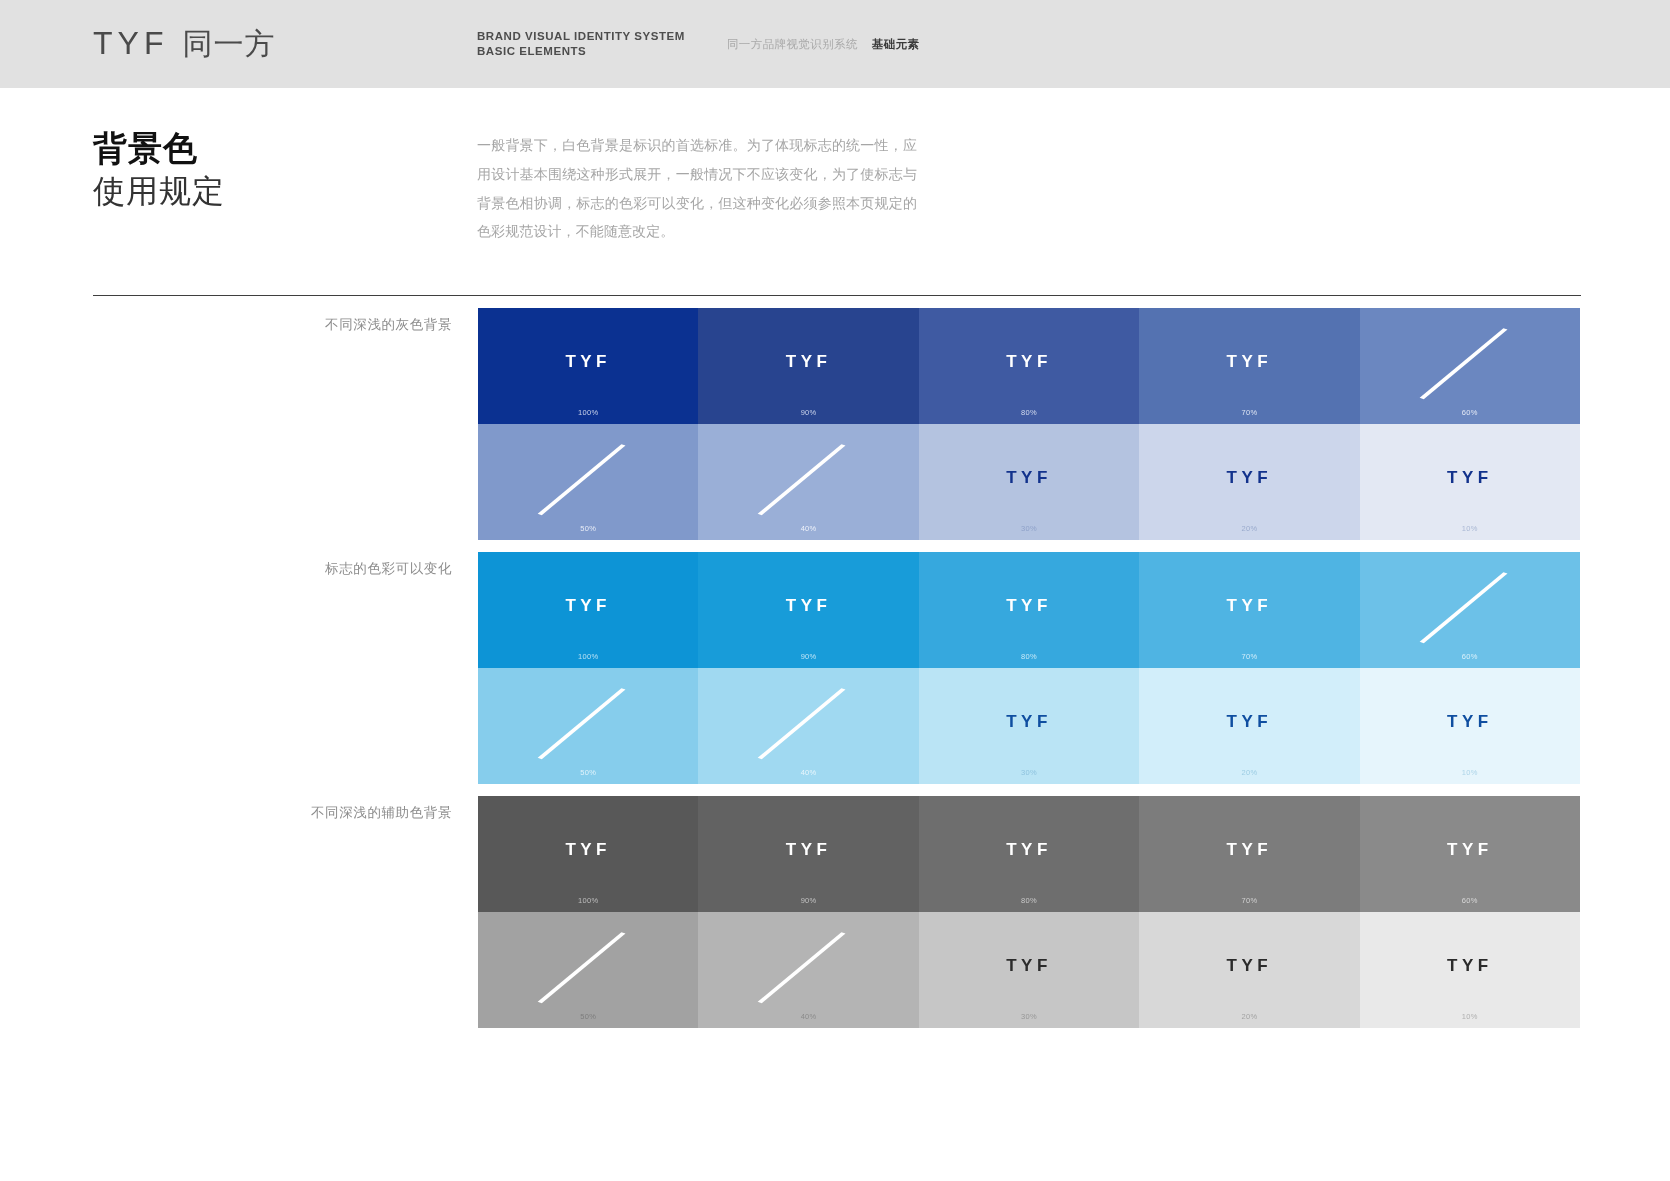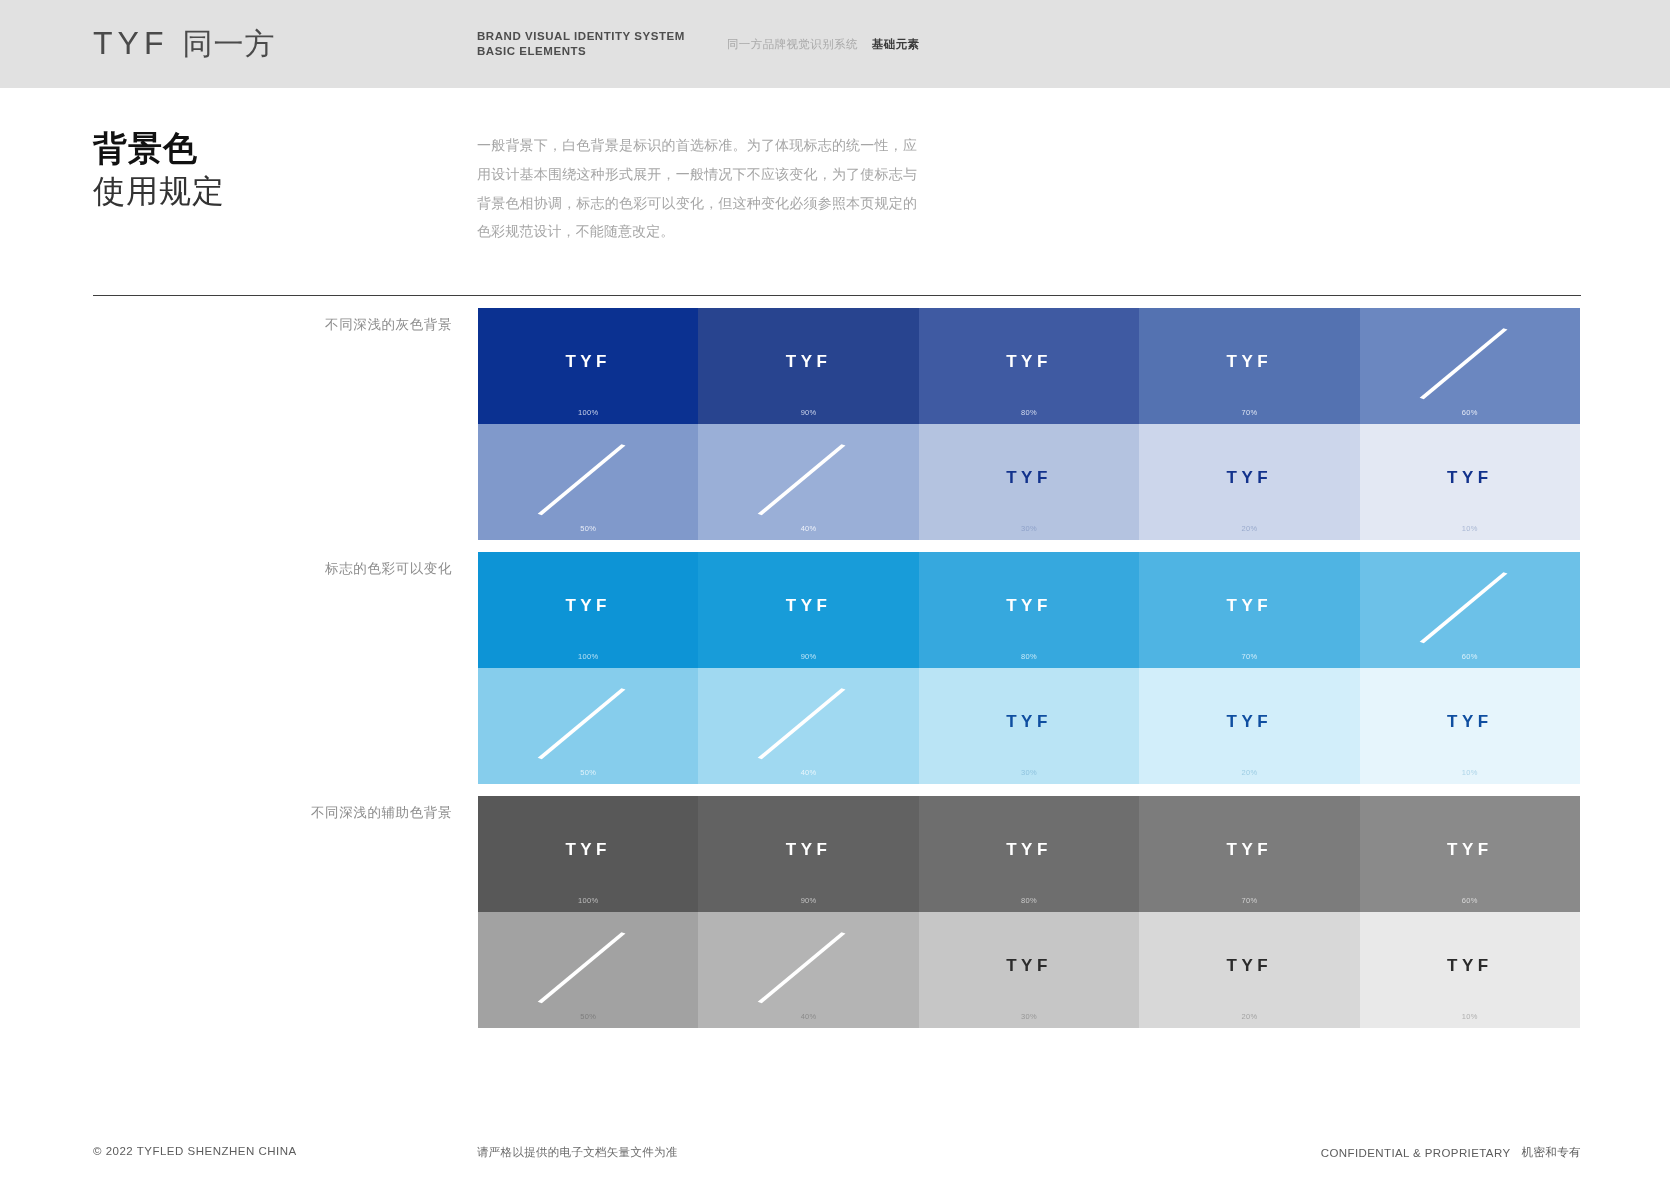--- a/index.html
+++ b/index.html
@@ -298,22 +298,14 @@
           <span class="mark" style="color: rgb(43, 43, 43);">TYF</span>
           <span class="pct" style="color: rgb(163, 163, 163);">20%</span>
         </div>
         <div class="cell" style="background: rgb(233, 233, 233);">
           <span class="mark" style="color: rgb(43, 43, 43);">TYF</span>
           <span class="pct" style="color: rgb(176, 176, 176);">10%</span>
         </div>
       </div>
     </div>
 
-  <div class="footer">
-    <div class="footer-left">© 2022 TYFLED SHENZHEN CHINA</div>
-    <div class="footer-center">请严格以提供的电子文档矢量文件为准</div>
-    <div class="footer-right">
-      <span>CONFIDENTIAL &amp; PROPRIETARY</span>
-      <span>机密和专有</span>
-    </div>
-  </div>
 
 </div>
 
 </body></html>

